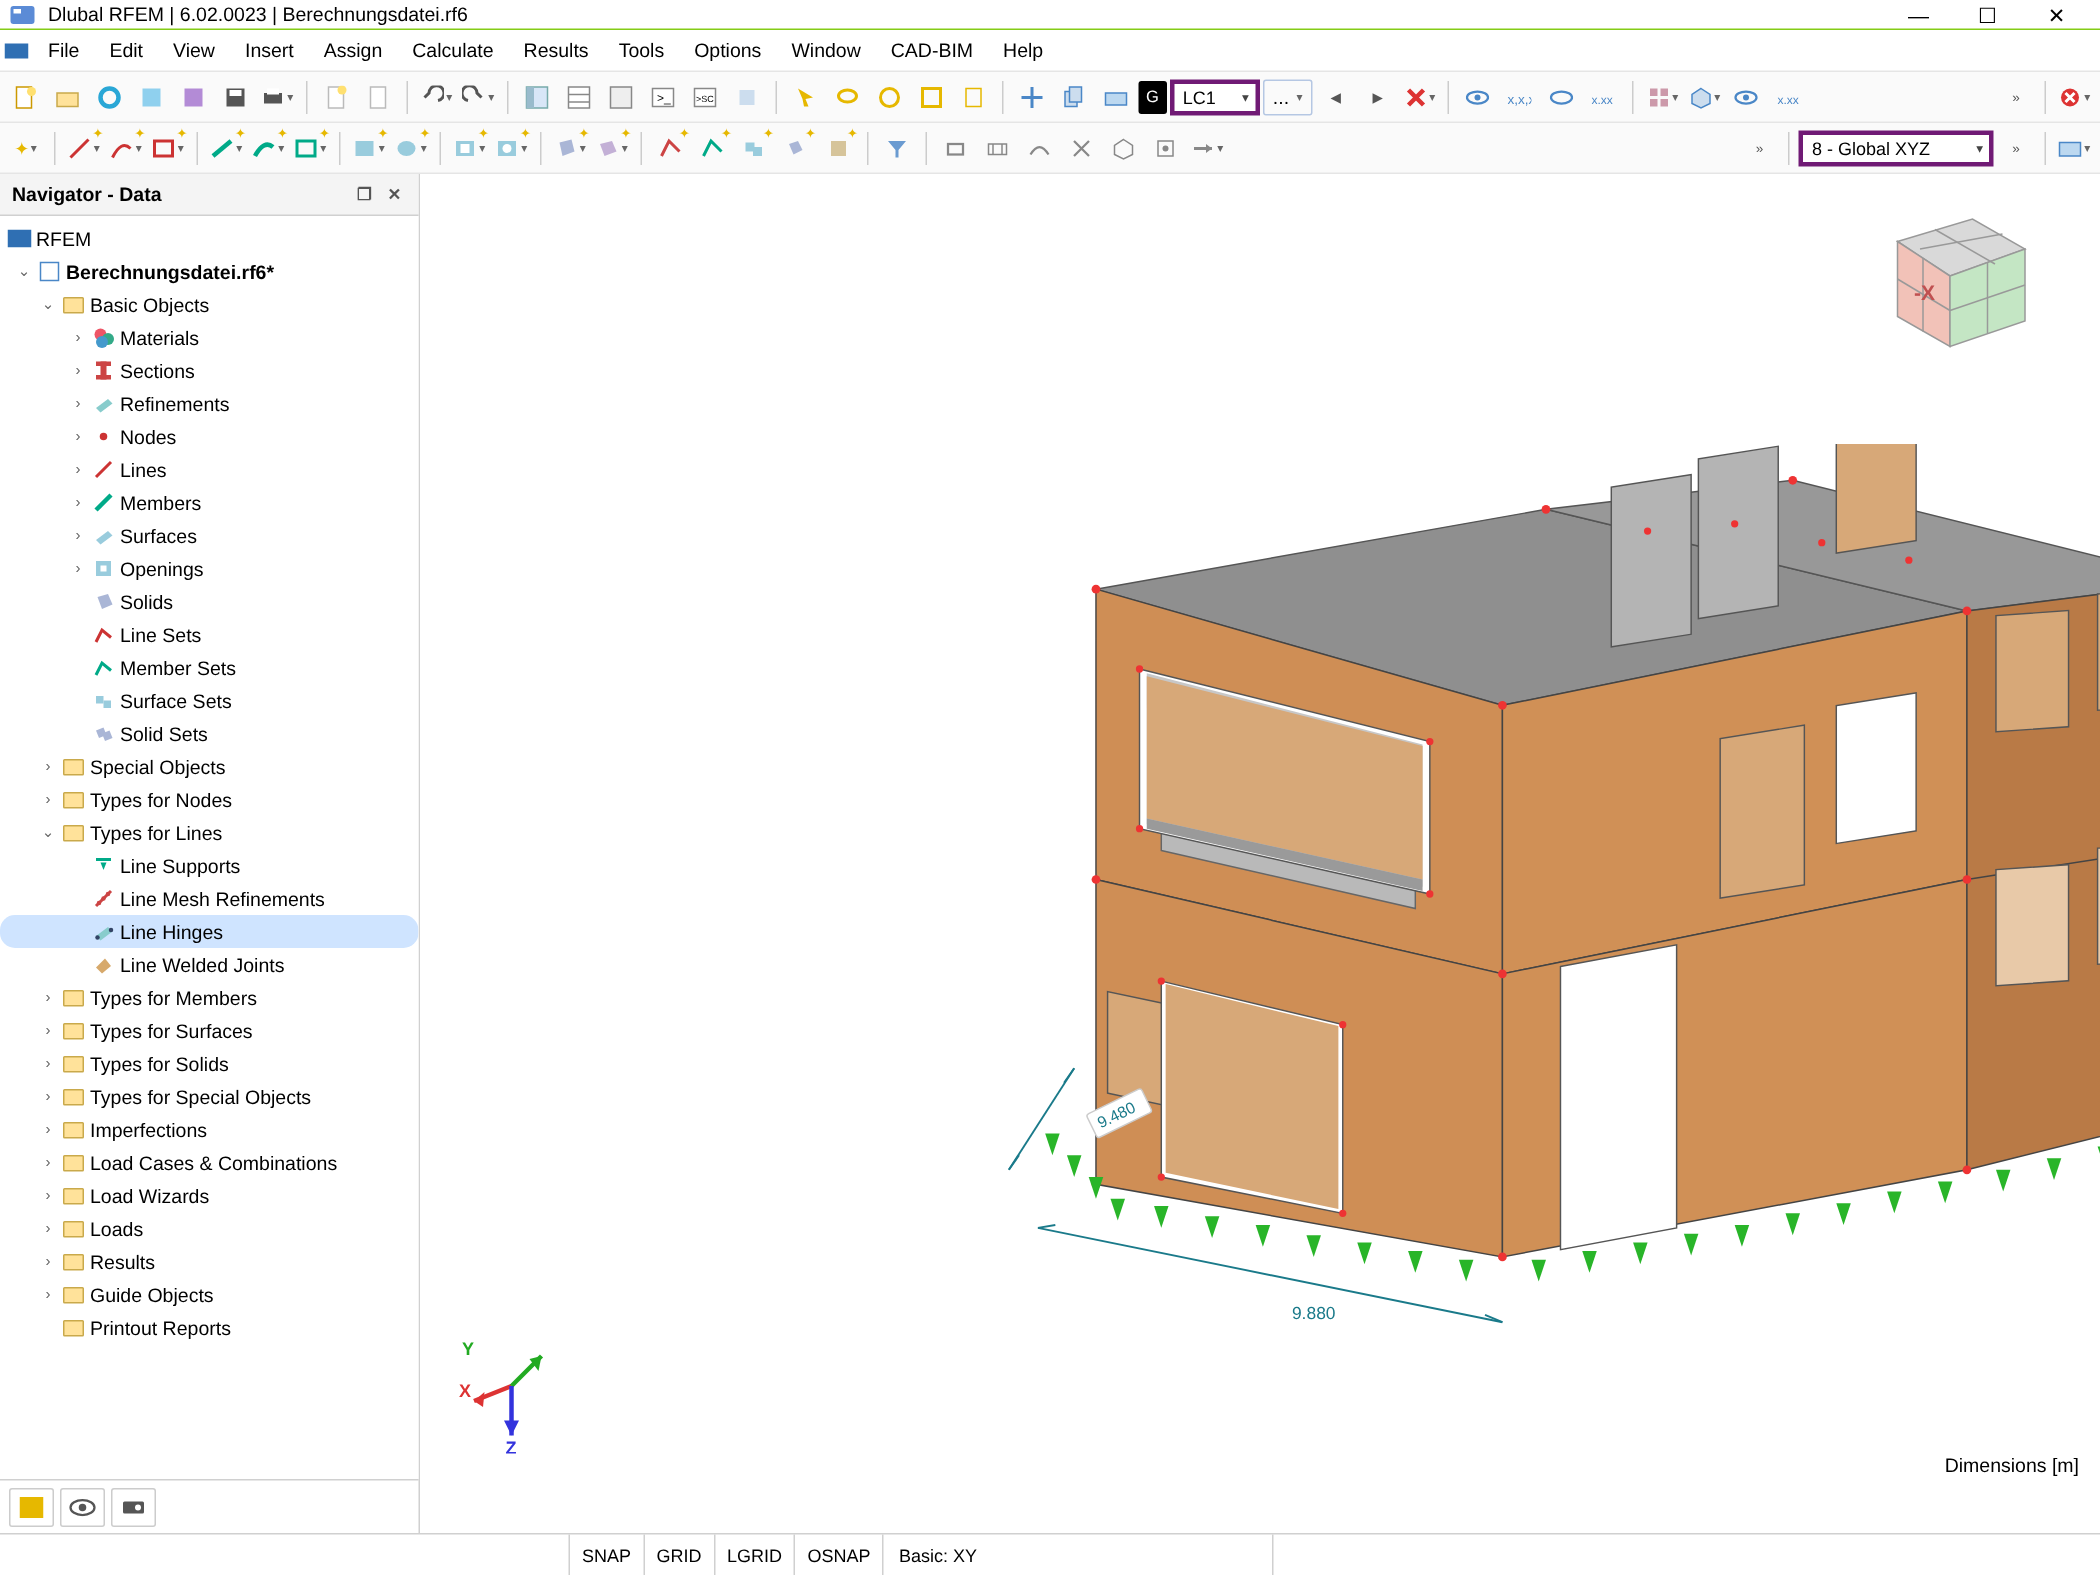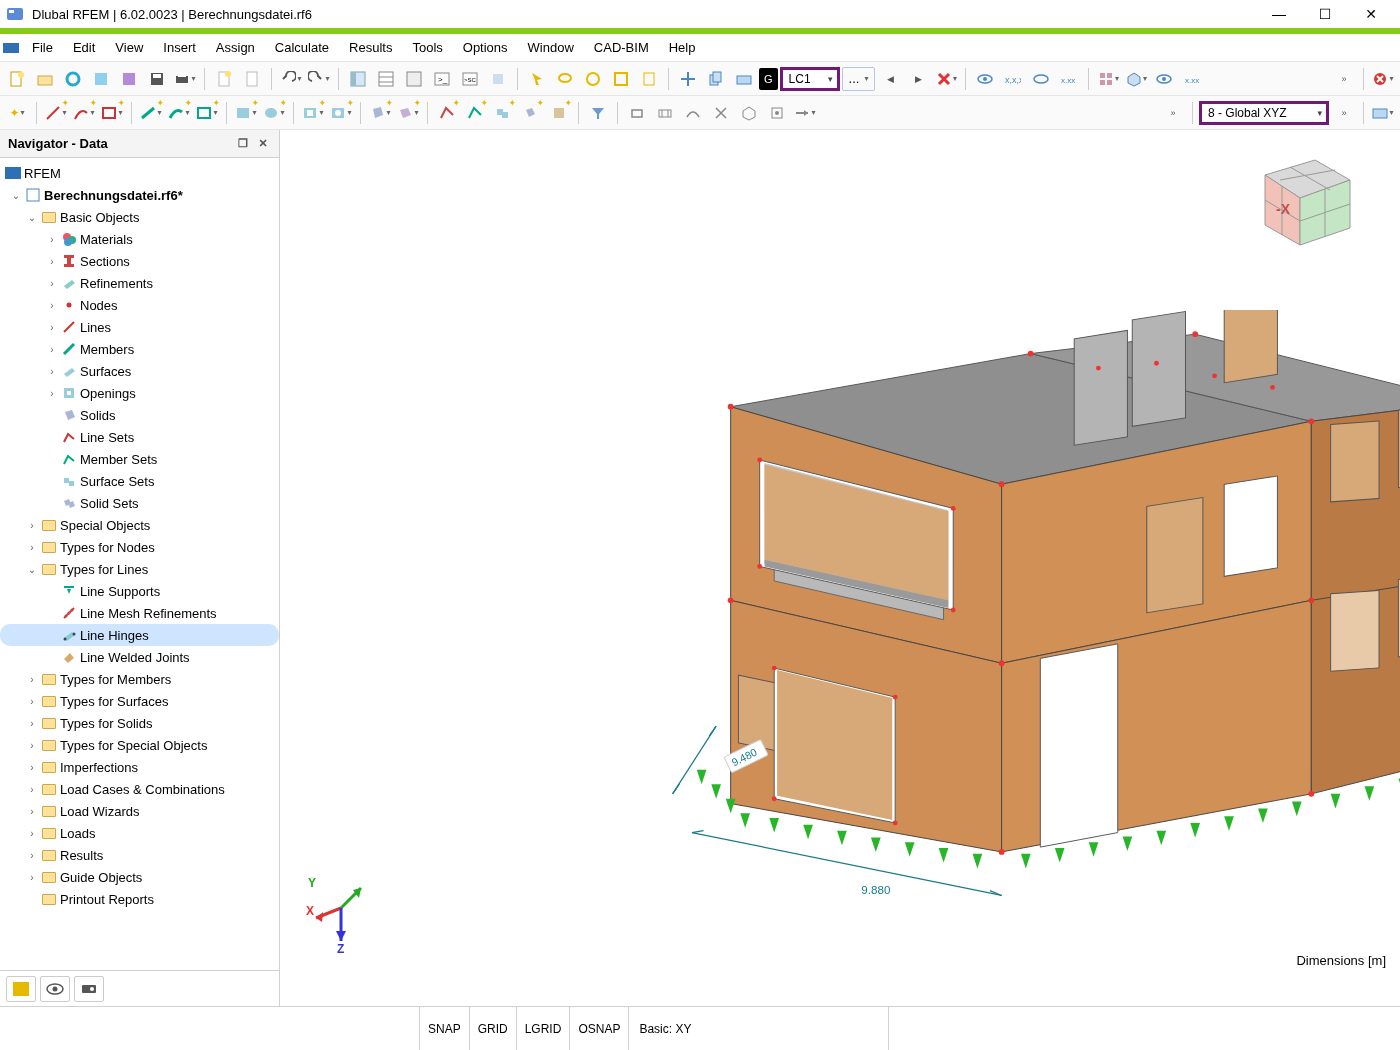--- a/index.html
+++ b/index.html
@@ -1,19 +1,19 @@
 <!DOCTYPE html>
 <html><head>
 <meta charset="utf-8">
 <style>
 * { box-sizing: border-box; margin: 0; padding: 0; font-family: "Segoe UI", Tahoma, sans-serif; }
 body { width: 1400px; height: 1050px; overflow: hidden; background: #fff; font-size: 13px; color: #000; display: flex; flex-direction: column; }
 
 
-.titlebar { height: 34px; display: flex; align-items: center; padding: 0 6px; background: #fff; border-bottom: 6px solid #84cc16; }
+.titlebar { height: 20px; display: flex; align-items: center; padding: 0 6px; background: #fff; border-bottom: 1px solid #84cc16; }
 .titlebar .icon { width: 18px; height: 18px; margin-right: 8px; }
 .titlebar .title { flex: 1; font-size: 13px; }
 .titlebar .winbtns { display: flex; gap: 0; }
 .titlebar .winbtn { width: 46px; height: 32px; display: flex; align-items: center; justify-content: center; font-size: 14px; cursor: default; }
 
 
 .menubar { height: 28px; display: flex; align-items: stretch; background: #fff; border-bottom: 1px solid #e5e5e5; }
 .menubar .app-icon { width: 22px; display:flex; align-items:center; justify-content:center; }
 .menubar .menuitem { padding: 0 10px; display: flex; align-items: center; font-size: 13px; cursor: default; }
 
@@ -53,21 +53,21 @@
 .model { position:absolute; left: 320px; top: 180px; width: 900px; height: 600px; }
 .model svg { width: 100%; height: 100%; }
 
 
 .triad { position:absolute; }
 .triad text { font-size: 12px; font-weight: bold; }
 .navcube { position:absolute; top: 20px; right: 40px; width: 120px; height: 100px; }
 
 
 .dimlabel { position:absolute; right: 14px; bottom: 38px; font-size: 13px; }
-.statusbar { height: 44px; border-top: 1px solid #d0d0d0; background: #fff; display:flex; align-items:stretch; font-size:12px;padding-left:40px; }
+.statusbar { height: 28px; border-top: 1px solid #d0d0d0; background: #fff; display:flex; align-items:stretch; font-size:12px; }
 .statusbar .cell { border-right: 1px solid #d0d0d0; padding: 0 10px; display:flex; align-items:center; }
 .statusbar .left-gap { width: 380px; border-right: 1px solid #d0d0d0; }
 .statusbar .btncell { padding: 0 8px; cursor:default; }
 .statusbar .flex { flex:1; border-right:1px solid #d0d0d0; padding:0 12px; display:flex; align-items:center; }
 
 
 .pix { width:16px; height:16px; display:block; }
 .star { color:#e6b800; font-size:12px; }
 .chev { font-size:9px; color:#555; }
 </style>

